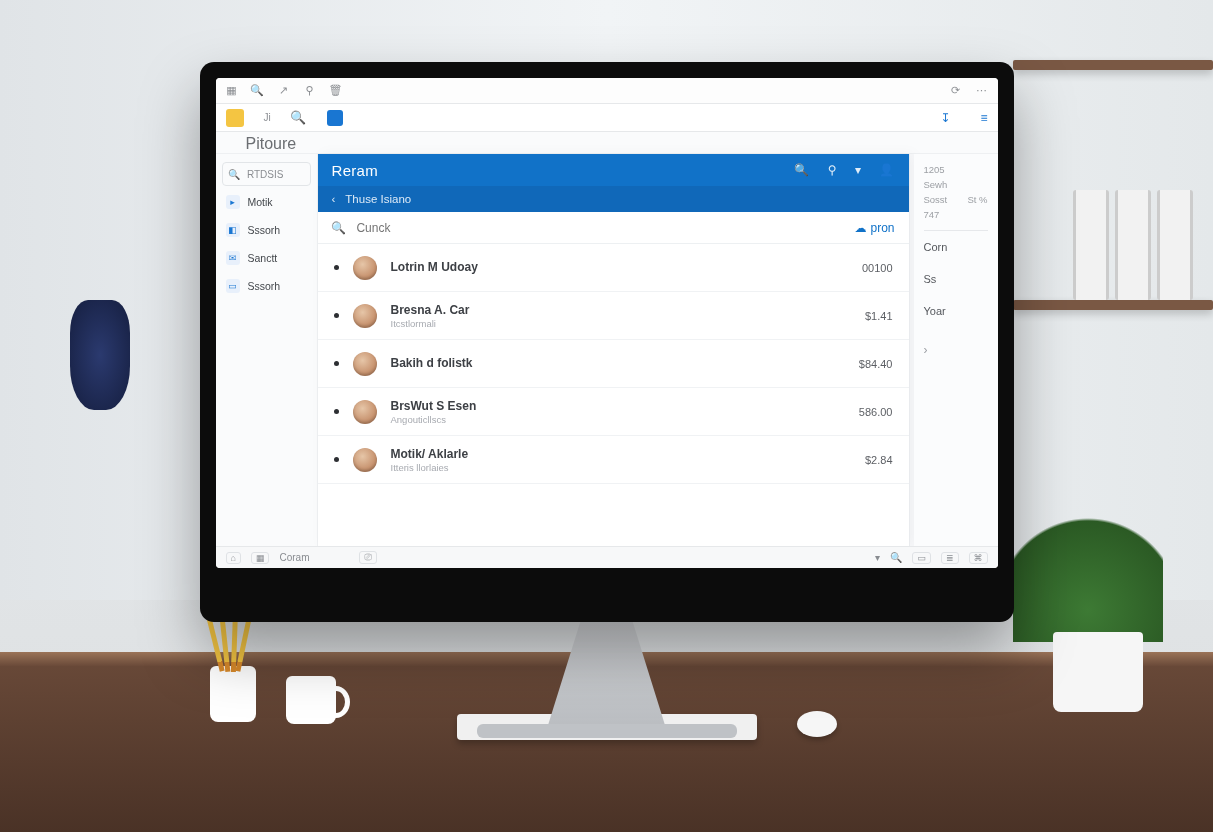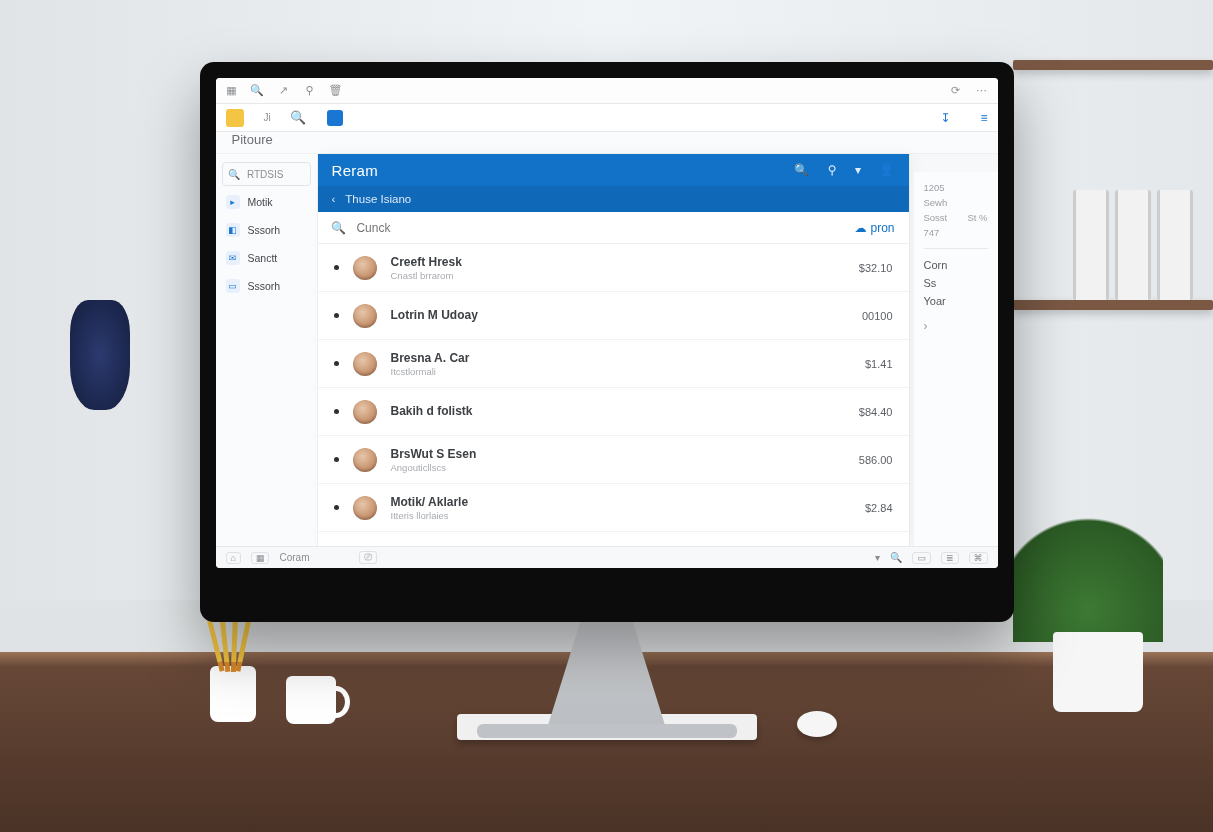--- a/index.html
+++ b/index.html
@@ -71,22 +71,22 @@
   
   .toolbar-top{height:26px;background:#fdfdfd;border-bottom:1px solid #e6e8ea;
     display:flex;align-items:center;gap:14px;padding:0 10px;color:#8c8f93;}
   .toolbar-top .ico{width:12px;height:12px;display:inline-flex;align-items:center;
     justify-content:center;font-size:11px;}
   .toolbar-2{height:28px;background:#fff;border-bottom:1px solid #e6e8ea;
     display:flex;align-items:center;gap:20px;padding:0 10px;}
   .sq{width:18px;height:18px;border-radius:3px;display:inline-block}
   .sq.yellow{background:#f4c542}.sq.blue{background:#1976d2}
   .toolbar-2 .mag{font-size:13px;color:#606366}
-  .tabbar{height:22px;display:flex;align-items:flex-start;padding:0 16px;
-    border-bottom:1px solid #eef0f2;font-size:13px;color:#6b6e72;}
+  .tabbar{height:22px;display:flex;align-items:flex-end;padding:0 30px;
+    border-bottom:1px solid #eef0f2;font-size:16px;color:#6b6e72;}
 
   .workspace{position:absolute;top:76px;bottom:22px;left:0;right:0;display:flex;}
   .sidebar{width:102px;padding:8px 6px;border-right:1px solid #eef0f2;
     display:flex;flex-direction:column;gap:4px;}
   .search-side{display:flex;align-items:center;gap:6px;height:24px;
     border:1px solid #e2e5e8;border-radius:4px;padding:0 6px;color:#8b8e92;
     font-size:10px;}
   .navitem{display:flex;align-items:center;gap:8px;padding:5px 4px;
     font-size:10.5px;color:#43474c;border-radius:3px;}
   .navitem .dot{width:14px;height:14px;border-radius:3px;display:inline-block;
@@ -115,25 +115,25 @@
     border-bottom:1px solid #f0f2f4;gap:14px;}
   .bullet{width:5px;height:5px;border-radius:50%;background:#2d2f33;}
   .avatar{width:24px;height:24px;border-radius:50%;
     background:radial-gradient(circle at 40% 35%,#e6c6a8 0%,#c89470 60%,#a77150 100%);
     box-shadow:inset 0 -2px 3px rgba(0,0,0,.2);}
   .row .txt{display:flex;flex-direction:column;gap:1px;}
   .row .name{font-size:12px;color:#3d4045;font-weight:600;}
   .row .sub{font-size:9.5px;color:#a7aab0;}
   .row .amt{margin-left:auto;font-size:11px;color:#5c5f64;}
 
-  .rail{position:absolute;right:0;top:18px;bottom:0;width:84px;
+  .rail{position:absolute;right:0;top:0;bottom:0;width:84px;
     background:#fbfcfd;padding:10px 10px;font-size:10.5px;color:#6c7075;}
   .rail .mini{display:flex;justify-content:space-between;margin-bottom:4px;
     color:#9da0a5;font-size:9.5px;}
-  .rail .section{margin-top:4px;display:flex;flex-direction:column;gap:6px;
+  .rail .section{margin-top:4px;display:flex;flex-direction:column;gap:20px;
     font-size:11px;color:#55585d;}
   .rail .chev{margin-top:6px;font-size:12px;color:#9da0a5;}
 
   .statusbar{position:absolute;left:0;right:0;bottom:0;height:22px;
     background:#f7f8f9;border-top:1px solid #e6e8ea;display:flex;
     align-items:center;gap:10px;padding:0 10px;font-size:10px;color:#898c91;}
   .statusbar .r{margin-left:auto;display:flex;gap:10px;}
   .chip{border:1px solid #dfe2e5;border-radius:3px;padding:0 4px;font-size:9px;}
 </style>
 </head>
@@ -244,29 +244,20 @@
               <span>☁</span>
               <span>pron</span>
             </span>
           </div>
           <div class="list">
 
             <div class="row">
               <span class="bullet"></span>
               <span class="avatar"></span>
               <div class="txt">
-                <span class="name">Creeft Hresk</span>
-                <span class="sub">Cnastl brrarom</span>
-              </div>
-              <span class="amt">$32.10</span>
-            </div>
-            <div class="row">
-              <span class="bullet"></span>
-              <span class="avatar"></span>
-              <div class="txt">
                 <span class="name">Lotrin M Udoay</span>
                 <span class="sub"></span>
               </div>
               <span class="amt">00100</span>
             </div>
             <div class="row">
               <span class="bullet"></span>
               <span class="avatar"></span>
               <div class="txt">
                 <span class="name">Bresna A. Car</span>

